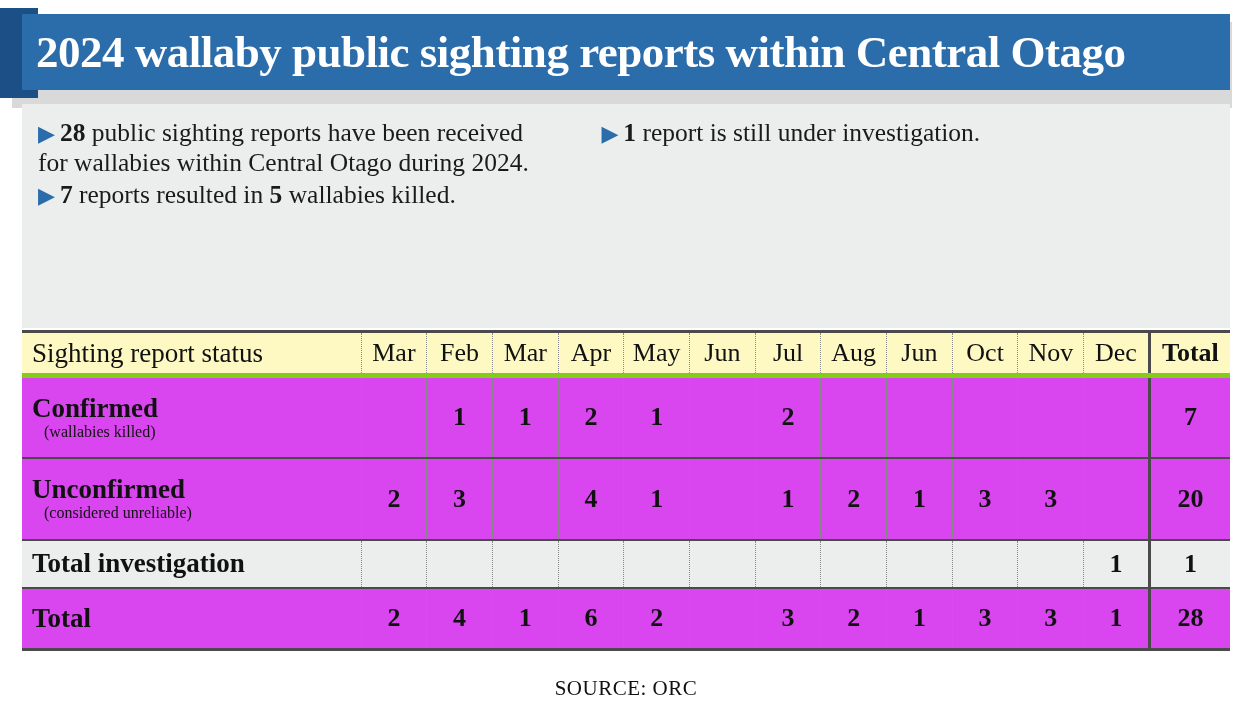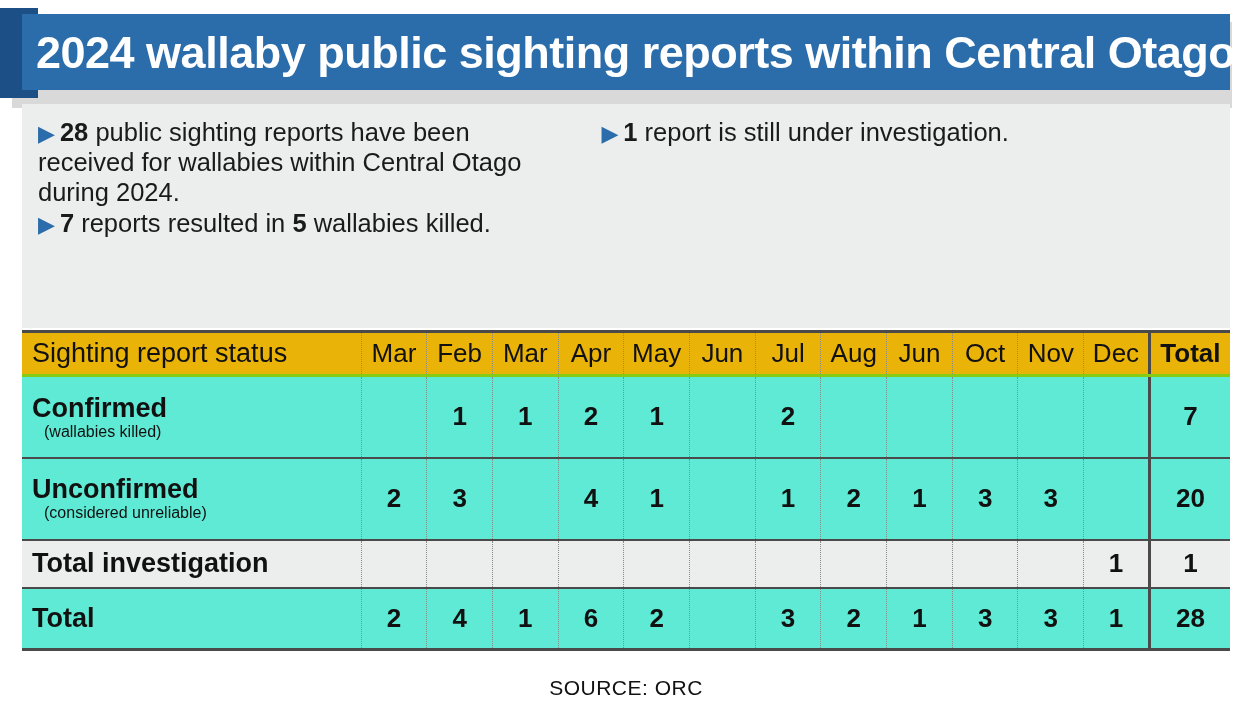--- a/index.html
+++ b/index.html
@@ -13,20 +13,21 @@
     font-family: "Liberation Sans", sans-serif;
     color: #111111;
     overflow: hidden;
   }
 
   #infographic {
     position: relative;
     width: 1242px;
     height: 714px;
     background: #ffffff;
+    font-family: Liberation Serif, serif;
   }
 
   
   .title-wrap {
     position: absolute;
     left: 0;
     top: 0;
     width: 1242px;
     height: 110px;
   }
@@ -128,38 +129,38 @@
   .col-total { width: 76px; }
 
   thead tr {
     height: 44px;
   }
   thead th {
     font-weight: normal;
     font-size: 27px;
     color: #111;
     border-top: 3px solid #4a4a4a;
-    border-bottom: 3px solid #84cc16;
-    background: #eab308;
+    border-bottom: 5px solid #84cc16;
+    background: #fef9c3;
   }
   thead th.label-head {
     text-align: left;
     padding-left: 10px;
     font-size: 27px;
   }
   thead th.total-head {
     font-weight: bold;
     border-left: 3px solid #4a4a4a;
   }
   thead th.month-head {
     border-left: 1px dotted #8a8a8a;
   }
 
   tbody tr.row-shade td { background: #eceded; }
-  tbody tr.row-plain td { background: #5eead4; }
+  tbody tr.row-plain td { background: #d946ef; }
 
   tbody td {
     border-bottom: 2px solid #4a4a4a;
     border-left: 1px dotted #8a8a8a;
     font-weight: bold;
     color: #111;
   }
   tbody td.label {
     text-align: left;
     padding-left: 10px;

